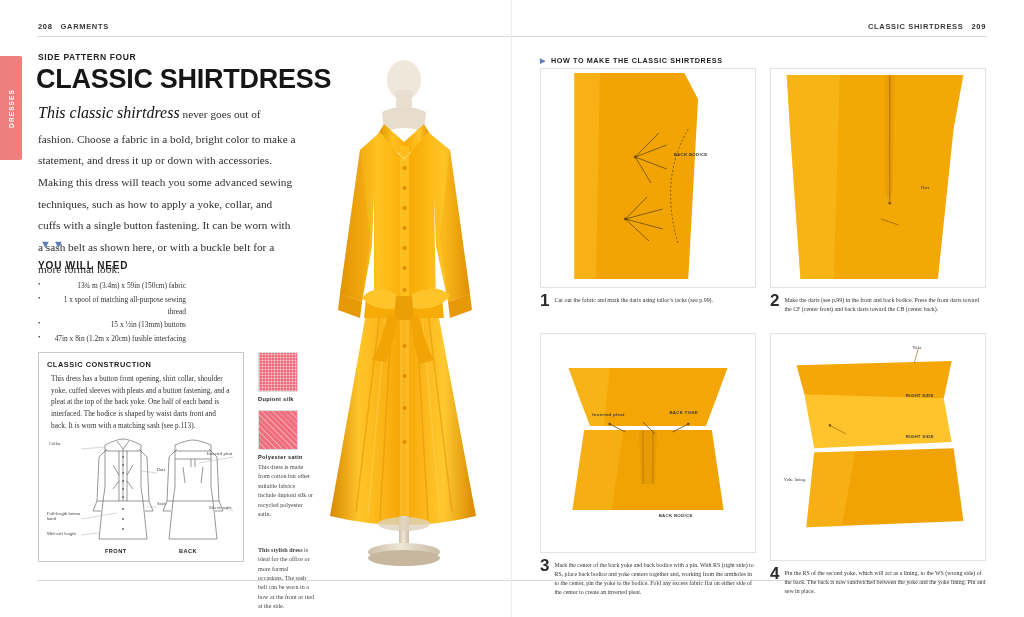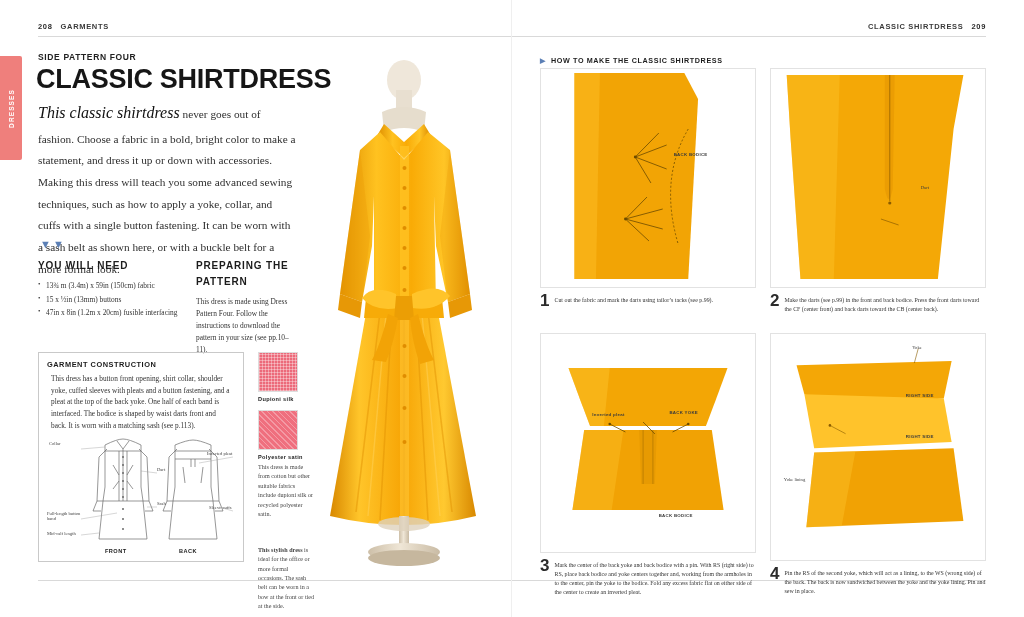--- a/index.html
+++ b/index.html
@@ -74,21 +74,21 @@
   }
   .col-h {
     font-family:"Liberation Sans", sans-serif;
     font-size:10px; font-weight:700; letter-spacing:.085em; color:#1c1c1c;
     margin-bottom:6px;
   }
   .need {
     position:absolute; left:38px; top:258px; width:148px;
     font-size:7.4px; line-height:1.62; color:#333;
   }
-  .need ul { margin:0; padding:0; list-style:none; }
+  .need ul { margin:0; padding:0; list-style:none;text-align:right; }
   .need li { position:relative; padding-left:8px; margin-bottom:1.5px; }
   .need li:before {
     content:"\2022"; position:absolute; left:0; top:-1px; color:#333; font-size:7px;
   }
   .prep {
     position:absolute; left:196px; top:258px; width:104px;
     font-size:7.4px; line-height:1.62; color:#333;
   }
   .prep p { margin:0; }
 
@@ -192,32 +192,29 @@
     <div class="intro">
       <span class="lead">This classic shirtdress</span><span> never goes out of fashion. Choose a fabric in a bold, bright color to make a statement, and dress it up or down with accessories. Making this dress will teach you some advanced sewing techniques, such as how to apply a yoke, collar, and cuffs with a single button fastening. It can be worn with a sash belt as shown here, or with a buckle belt for a more formal look.</span>
     </div>
 
     <div class="tri">▼▼</div>
 
     <div class="need">
       <div class="col-h">YOU WILL NEED</div>
       <ul>
         <li>13¾ m (3.4m) x 59in (150cm) fabric</li>
+        <li>1 x spool of matching all-purpose sewing thread</li>
         <li>15 x ½in (13mm) buttons</li>
         <li>47in x 8in (1.2m x 20cm) fusible interfacing</li>
       </ul>
     </div>
 
-    <div class="prep">
-      <div class="col-h">PREPARING THE PATTERN</div>
-      <p>This dress is made using Dress Pattern Four. Follow the instructions to download the pattern in your size (see pp.10–11).</p>
-    </div>
 
     <div class="garment-box">
-      <div class="gb-h">GARMENT CONSTRUCTION</div>
+      <div class="gb-h">CLASSIC CONSTRUCTION</div>
       <p>This dress has a button front opening, shirt collar, shoulder yoke, cuffed sleeves with pleats and a button fastening, and a pleat at the top of the back yoke. One half of each band is interfaced. The bodice is shaped by waist darts front and back. It is worn with a matching sash (see p.113).</p>
 
       <div class="tech-drawings">
         <svg width="190" height="126" viewBox="0 0 190 126">
           <g fill="none" stroke="#6a6a6a" stroke-width="0.7">
 
             <path d="M58 24 L58 18 Q70 12 76 12 Q82 12 94 18 L94 24"></path>
             <path d="M60 22 L52 30 L50 74 L56 74"></path>
             <path d="M92 22 L100 30 L102 74 L96 74"></path>
             <path d="M58 24 L58 60 L56 74 L96 74 L94 60 L94 24 Z"></path>

